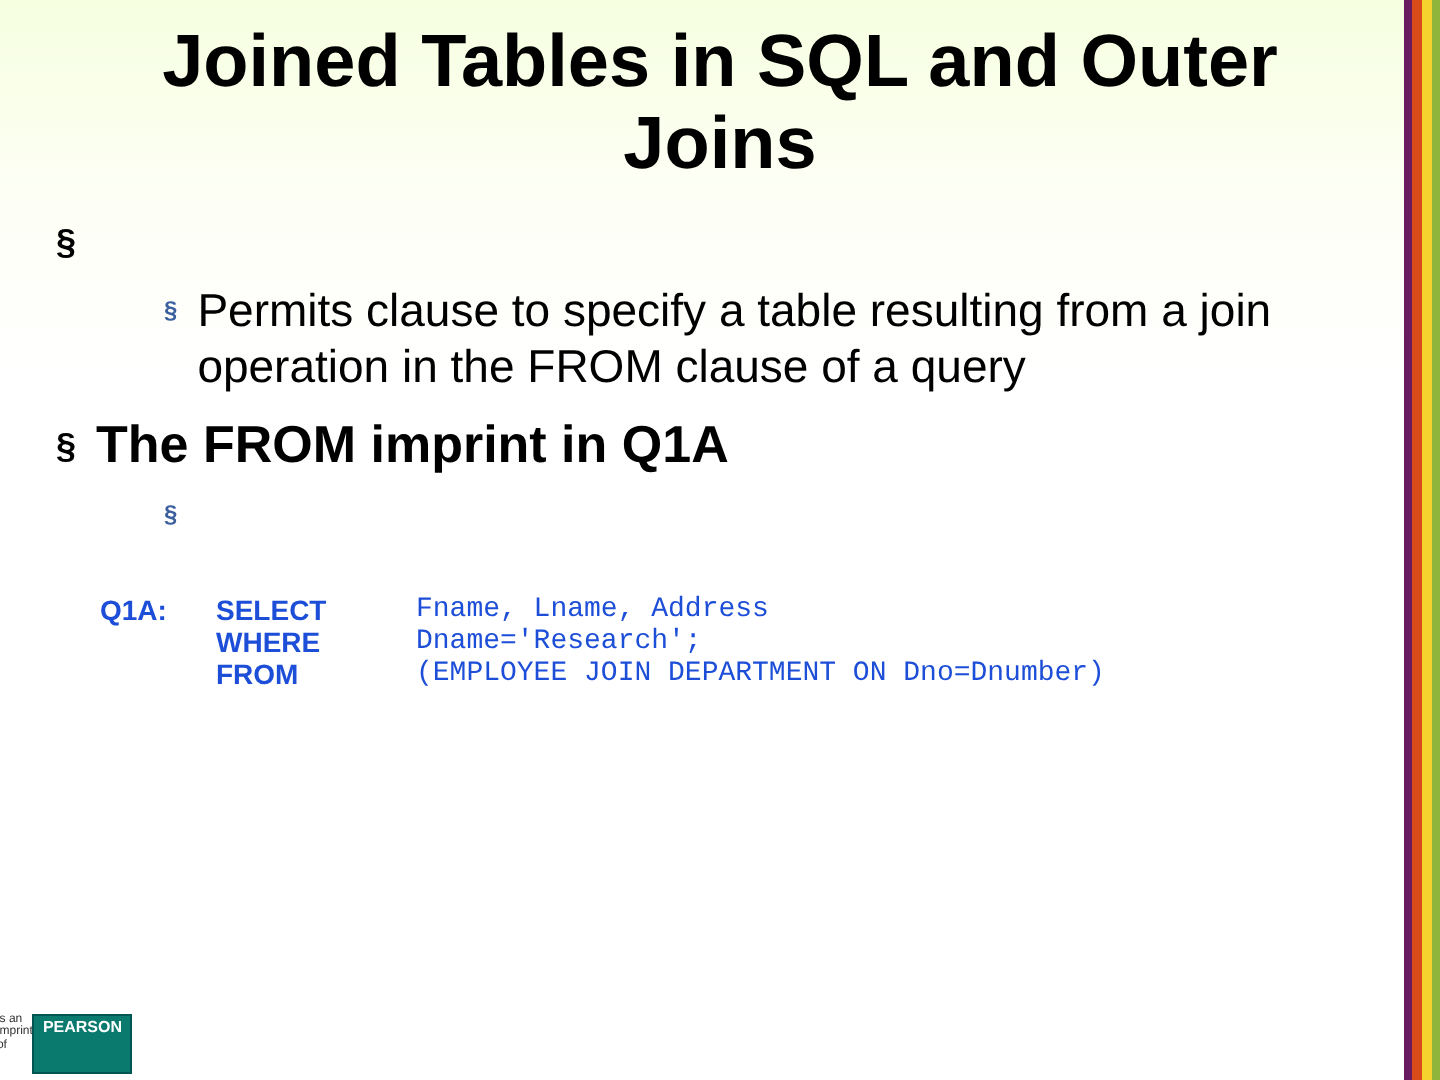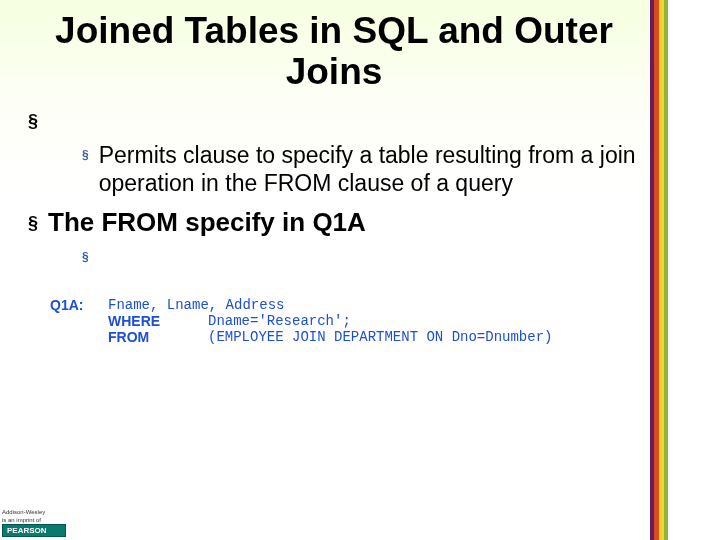--- a/index.html
+++ b/index.html
@@ -1,18 +1,18 @@
 <!DOCTYPE html>
 <html><head>
 <meta charset="utf-8">
 <style>
   * { box-sizing: border-box; margin: 0; padding: 0; }
   html, body { width: 720px; height: 540px; overflow: hidden; font-family: Arial, Helvetica, sans-serif; }
   .slide {
-    width: 668px; height: 540px; position: relative;
+    width: 720px; height: 540px; position: relative;
     background: linear-gradient(180deg, #f6ffe0 0%, #fdfff5 18%, #ffffff 35%, #ffffff 100%);
   }
   .stripe { position: absolute; right: 0; top: 0; height: 540px; }
   .stripe > div { float: left; height: 540px; }
   .s1 { width: 4px; background: #6a1a5f; }
   .s2 { width: 5px; background: #d94c1a; }
   .s3 { width: 5px; background: #f6d22e; }
   .s4 { width: 4px; background: #8fb53a; }
   .title {
     font-size: 37px; text-align: center; color: #000;
@@ -31,21 +31,21 @@
   }
   .qrow { display: flex; }
   .qlabel { width: 58px; font-weight: bold; }
   .qkw { width: 100px; font-weight: bold; }
   .qval { flex: 1; font-family: Liberation Mono, monospace; }
   .footer {
     position: absolute; left: 0; bottom: 0; width: 720px; height: 36px;
     display: flex; align-items: center;
   }
   .logo {
-    width: 64px; height: 30px; margin-left: 2px; display: flex; flex-direction: column;
+    width: 64px; height: 30px; margin-left: 2px; display: flex; flex-direction: row;
     justify-content: flex-end;
   }
   .logo-top { font-size: 6px; color: #333; line-height: 1.05; margin-bottom: 1px; }
   .logo-bar {
     background: #0a7a6e; color: #fff; font-size: 8px; font-weight: bold;
     padding: 1px 4px; border: 1px solid #055; display: inline-block;
   }
   .copyright { font-size: 11px; color: #222; margin-left: 12px; }
 </style>
 </head>
@@ -67,30 +67,31 @@
       <span class="bullet">§</span>
     </div>
 
     <div class="b2">
       <span class="bullet">§</span>
       <span class="txt">Permits clause to specify a table resulting from a join operation in the FROM clause of a query</span>
     </div>
 
     <div class="b1">
       <span class="bullet">§</span>
-      <span class="txt">The FROM specify in Q1A</span>
+      <span class="txt">The FROM imprint in Q1A</span>
     </div>
 
     <div class="b2">
       <span class="bullet">§</span>
     </div>
 
     <div class="query">
       <div class="qrow">
         <div class="qlabel">Q1A:</div>
+        <div class="qkw">SELECT</div>
         <div class="qval">Fname, Lname, Address</div>
       </div>
       <div class="qrow">
         <div class="qlabel"></div>
         <div class="qkw">WHERE</div>
         <div class="qval">Dname='Research';</div>
       </div>
       <div class="qrow">
         <div class="qlabel"></div>
         <div class="qkw">FROM</div>

